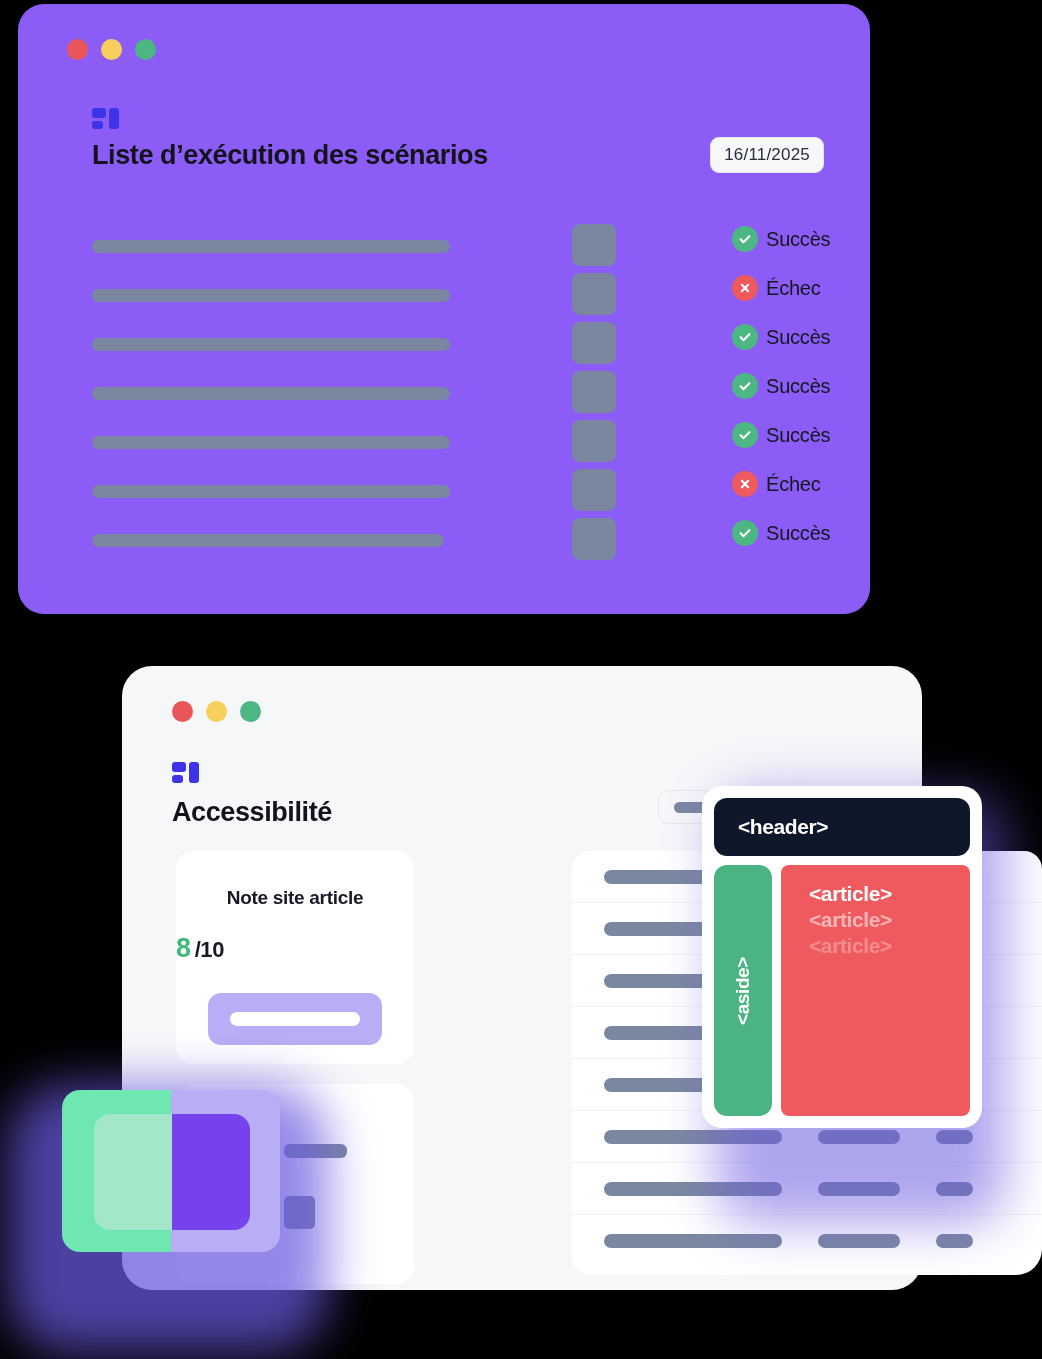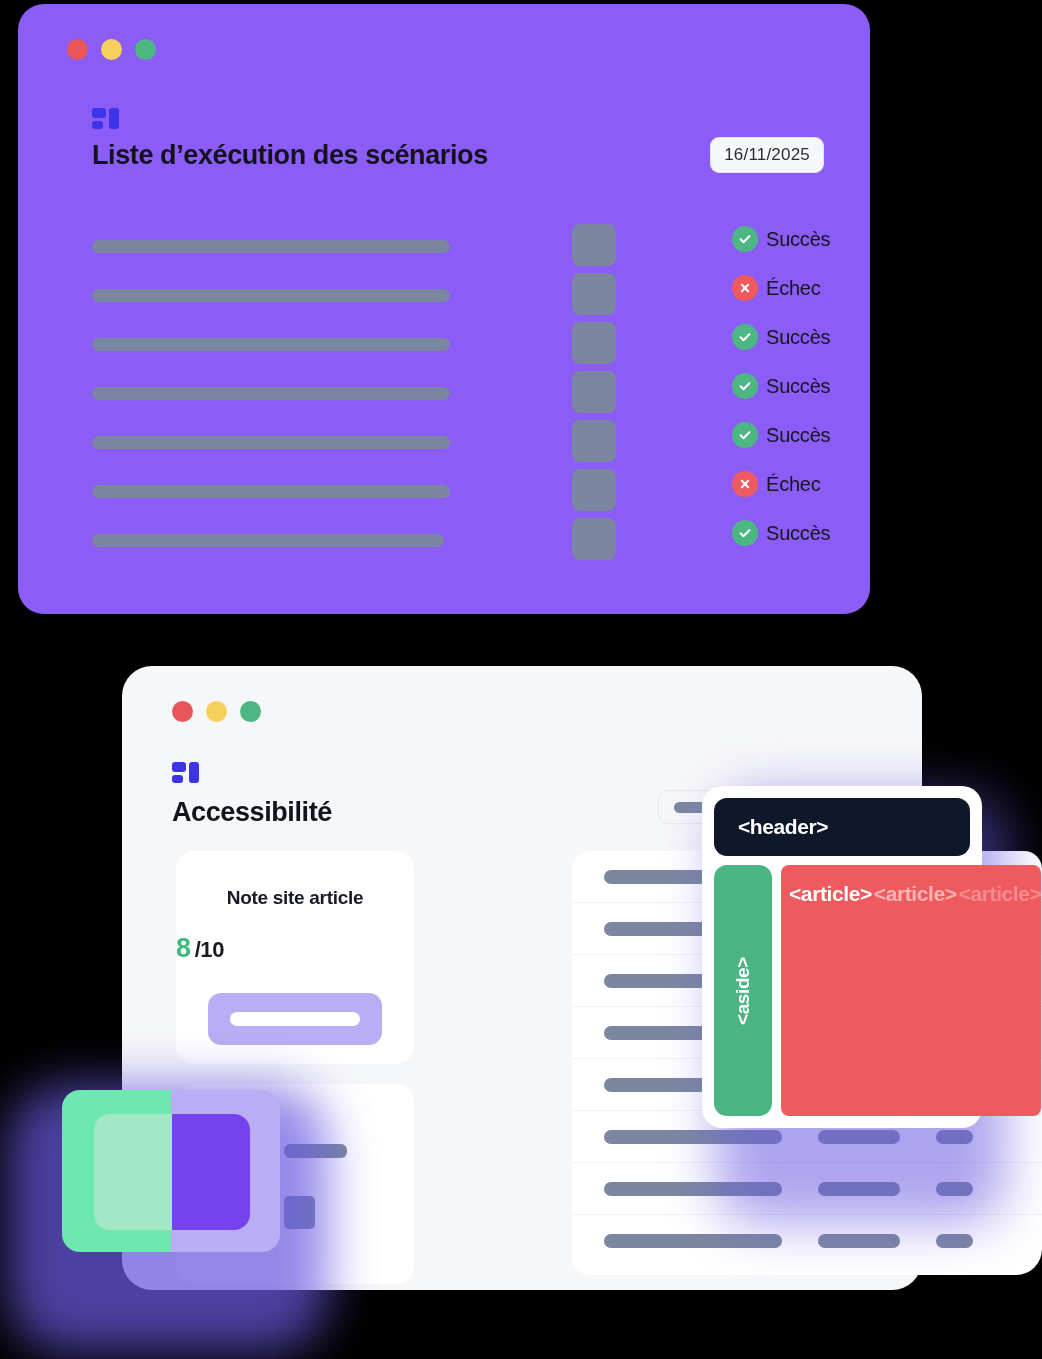--- a/index.html
+++ b/index.html
@@ -181,22 +181,22 @@
   #struct-middle { flex: 1; display: flex; gap: 9px; }
   #struct-aside {
     width: 58px; border-radius: 13px; background: #4cb483;
     display: flex; align-items: center; justify-content: center;
   }
   #struct-aside .vtext {
     transform: rotate(-90deg); white-space: nowrap;
   }
   #struct-articles {
     flex: 1; border-radius: 8px; background: #ef5a5e;
-    padding: 17px 0 0 8px;
-    display: flex; flex-direction: row; gap: 2px;
+    padding: 17px 0 0 28px;
+    display: flex; flex-direction: column; gap: 2px;
   }
   #struct-footer {
     height: 58px; border-radius: 13px; background: #3d33e8;
     display: flex; align-items: center; padding-left: 24px;
   }
   .tagtext {
     color: #fff; font-weight: 700; font-size: 21px; letter-spacing: -.4px;
   }
   .tagtext.sm { font-size: 19px; }
   .tagtext.fade1 { opacity: .55; }

